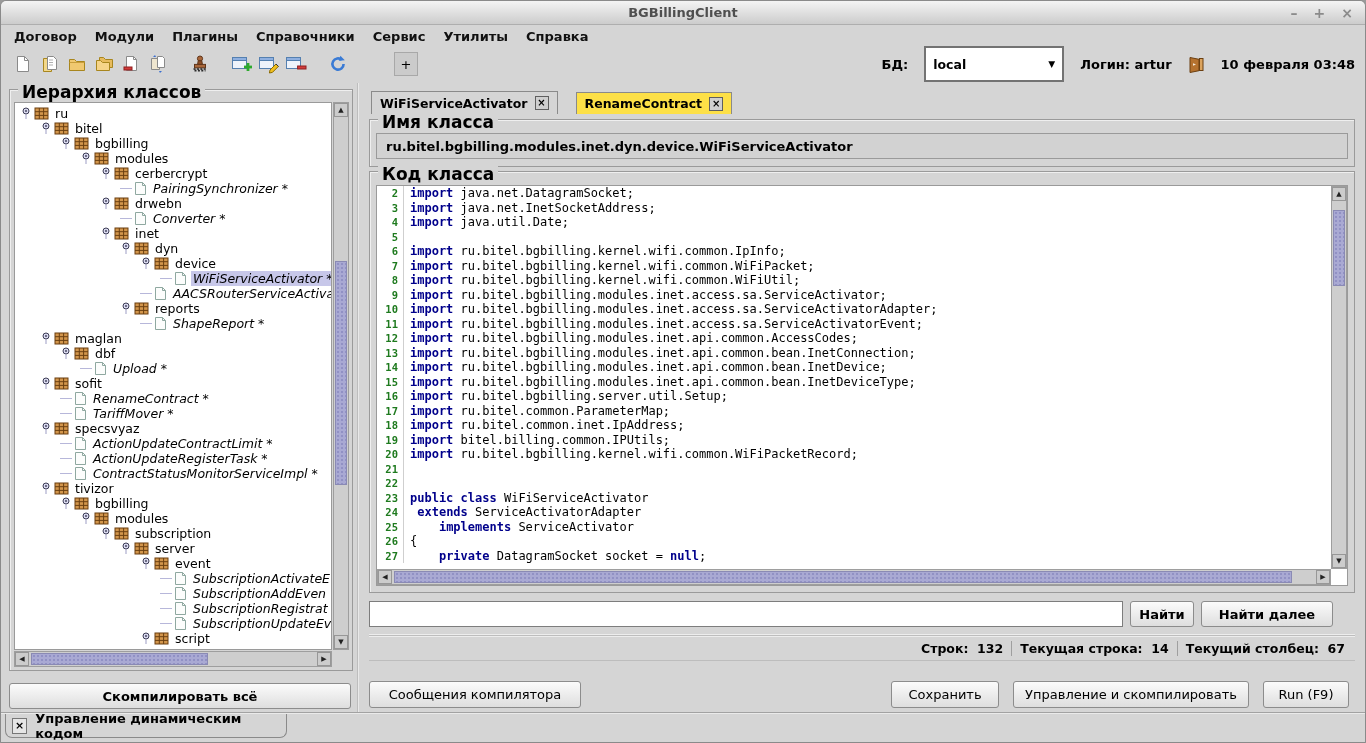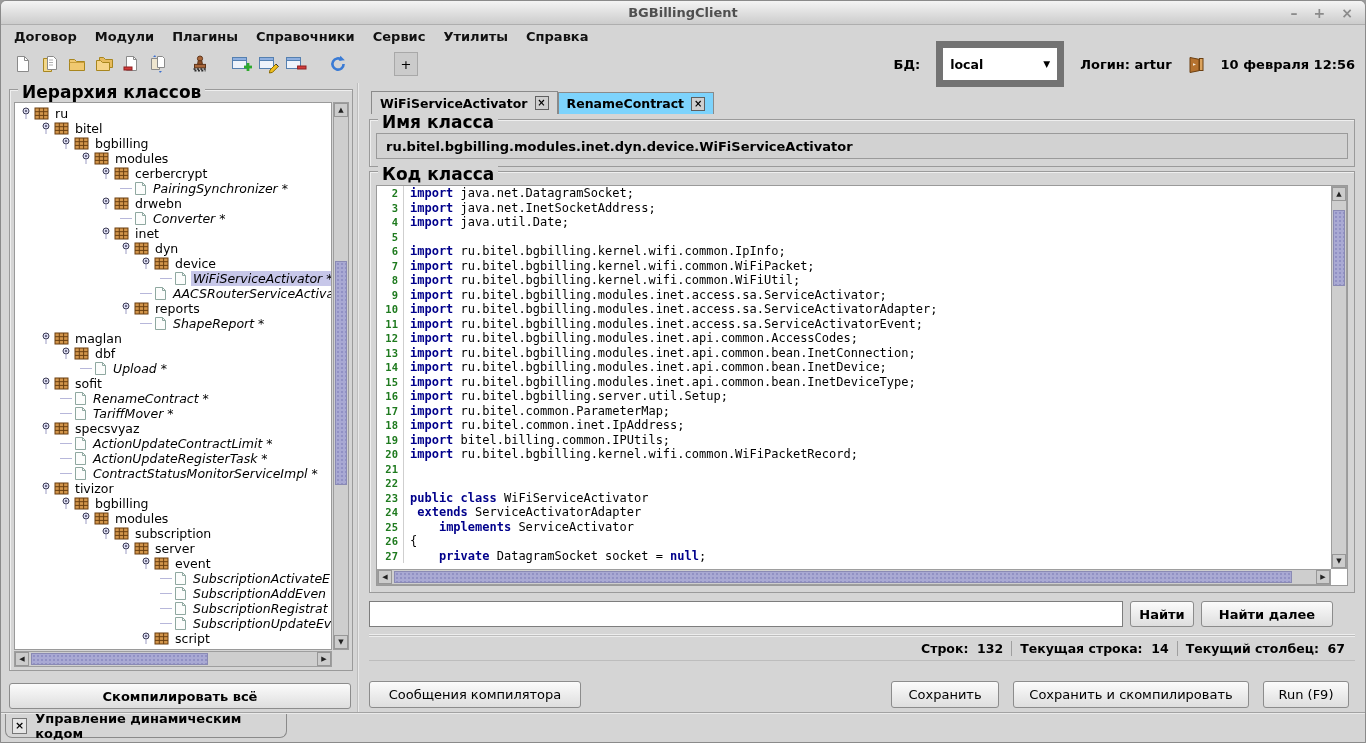--- a/index.html
+++ b/index.html
@@ -24,21 +24,21 @@
 
   
   .toolbar { position:absolute; top:46px; left:0; right:0; height:34px; display:flex;
              align-items:center; padding:0 10px; }
   .tb-group { display:flex; gap:3px; margin-right:18px; }
   .tb-btn { width:24px; height:24px; display:flex; align-items:center; justify-content:center; }
   .plus-btn { width:24px; height:24px; border:1px solid #a8a8a8; background:#cbcbcb;
               font-size:13px; display:flex; align-items:center; justify-content:center; margin-left:26px; }
   .tb-right { margin-left:auto; display:flex; align-items:center; gap:16px; }
   .tb-label { font-weight:bold; font-size:13px; }
-  .db-select { width:128px; height:22px; border:7px solid #737373; background:#fff; display:flex;
+  .db-select { width:140px; height:22px; border:2px solid #737373; background:#fff; display:flex;
                align-items:center; padding:16px 7px; font-size:12.5px; font-weight:bold; }
   .db-select .arrow { margin-left:auto; font-size:9px; }
   .datetime { font-weight:bold; font-size:13px; }
 
   
   .content { position:absolute; top:82px; left:0; right:0; bottom:30px; }
   .divider { position:absolute; left:356px; top:0; bottom:0; width:2px;
              border-left:1px solid #bdbdbd; border-right:1px solid #e9e9e9; }
 
   
@@ -75,21 +75,21 @@
                  background:linear-gradient(#fbfbfb,#dedede); border:1px solid #8c8c8c;
                  border-radius:3px; font-weight:bold; font-size:13px; display:flex;
                  align-items:center; justify-content:center; }
 
   
   .right-panel { position:absolute; left:360px; right:4px; top:0; bottom:0; }
   .tabs { position:absolute; top:8px; left:10px; display:flex; align-items:flex-end; height:23px; }
   .tab { display:flex; align-items:center; gap:7px; padding:0 8px; height:22px;
          border:1px solid #8a8a8a; border-bottom:none; font-weight:bold; font-size:12.5px; }
   .tab.active { background:#d5d5d5; height:23px; z-index:2; }
-  .tab.inactive { background:#7dd3fc; margin-left:0; }
+  .tab.inactive { background:#fde047; margin-left:18px; }
   .tab-close { width:14px; height:14px; border:1px solid #5f5f5f; background:#cfcfcf;
                font-size:10px; font-weight:bold; line-height:12px; text-align:center; }
 
   .name-gbox { top:36px; left:8px; right:6px; height:48px; }
   .name-field { position:absolute; left:6px; right:6px; top:13px; bottom:7px;
                 border:1px solid #9a9a9a; background:#d2d2d2; display:flex; align-items:center;
                 padding:0 9px; font-weight:bold; font-size:13px; }
 
   .code-gbox { top:88px; left:8px; right:6px; height:422px; }
   .editor { position:absolute; left:6px; top:13px; right:6px; bottom:6px; background:#fff;
@@ -254,21 +254,21 @@
         <span class="arrow">▼</span>
       </div>
       <span class="tb-label">Логин: artur</span>
       <span style="display:flex;">
         <svg width="17" height="19" viewBox="0 0 17 19">
             <path d="M2 2.5l9 1.8v11.4l-9 1.8z" fill="#b5722f" stroke="#6b3f10"></path>
             <rect x="11.5" y="3.5" width="3.5" height="12" fill="#dca45e" stroke="#6b3f10"></rect>
             <path d="M5 8.2l3 1.3-3 1.3z" fill="#f4e9d8"></path>
           </svg>
       </span>
-      <span class="datetime">10 февраля 12:56</span>
+      <span class="datetime">10 февраля 03:48</span>
     </div>
   </div>
 
   <div class="content">
     <div class="divider"></div>
 
     <div class="left-panel">
       <div class="gbox tree-gbox">
         <span class="gtitle">Иерархия классов</span>
         <div class="tree-viewport" id="tree">
@@ -882,21 +882,21 @@
           <div class="status-sep"></div>
           <div class="status-seg">Текущая строка:  14</div>
           <div class="status-sep"></div>
           <div class="status-seg">Текущий столбец:  67</div>
         </div>
 
       <div class="actions-row">
         <button class="btn msgs-btn" style="font-weight:normal;">Сообщения компилятора</button>
         <div class="right-actions">
           <button class="btn save-btn" style="font-weight:normal;">Сохранить</button>
-          <button class="btn save-compile-btn" style="font-weight:normal;">Сохранить и скомпилировать</button>
+          <button class="btn save-compile-btn" style="font-weight:normal;">Управление и скомпилировать</button>
           <button class="btn run-btn" style="font-weight:normal;">Run (F9)</button>
         </div>
       </div>
     </div>
   </div>
 
   <div class="bottom-strip">
     <div class="bottom-tab">
       <span class="bottom-tab-close">×</span>
       <span class="bottom-tab-label">Управление динамическим кодом</span>

